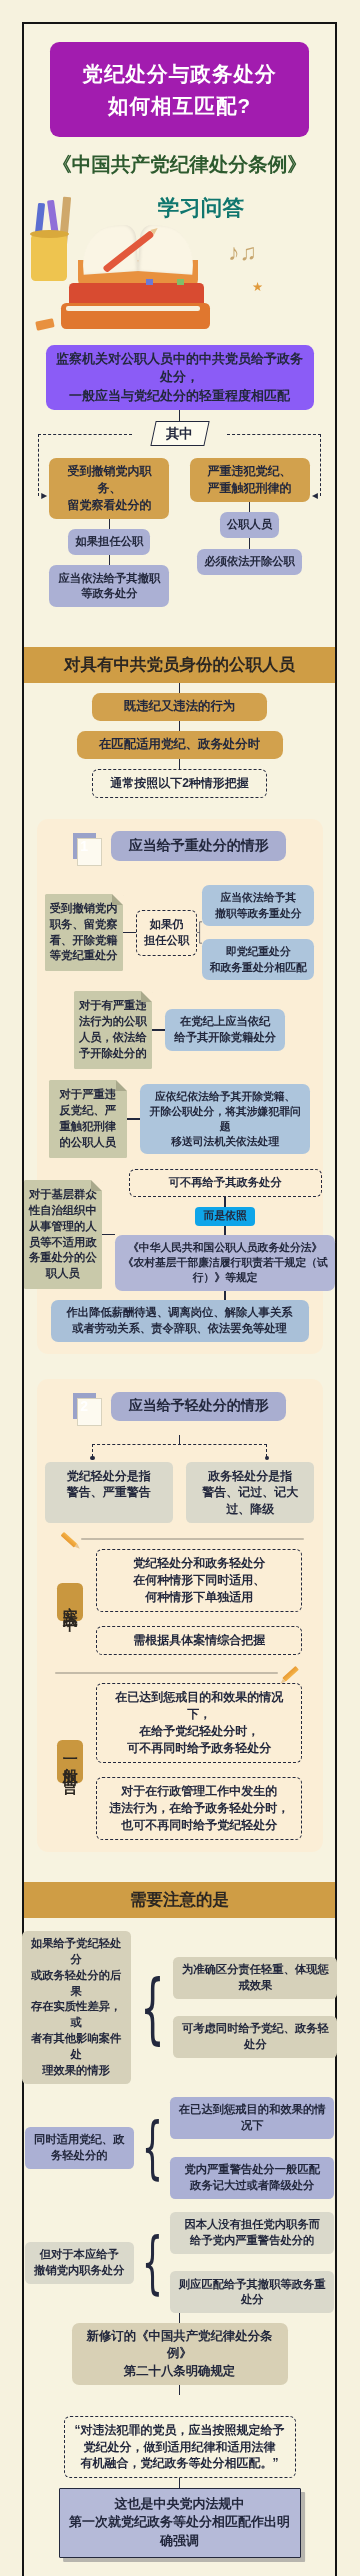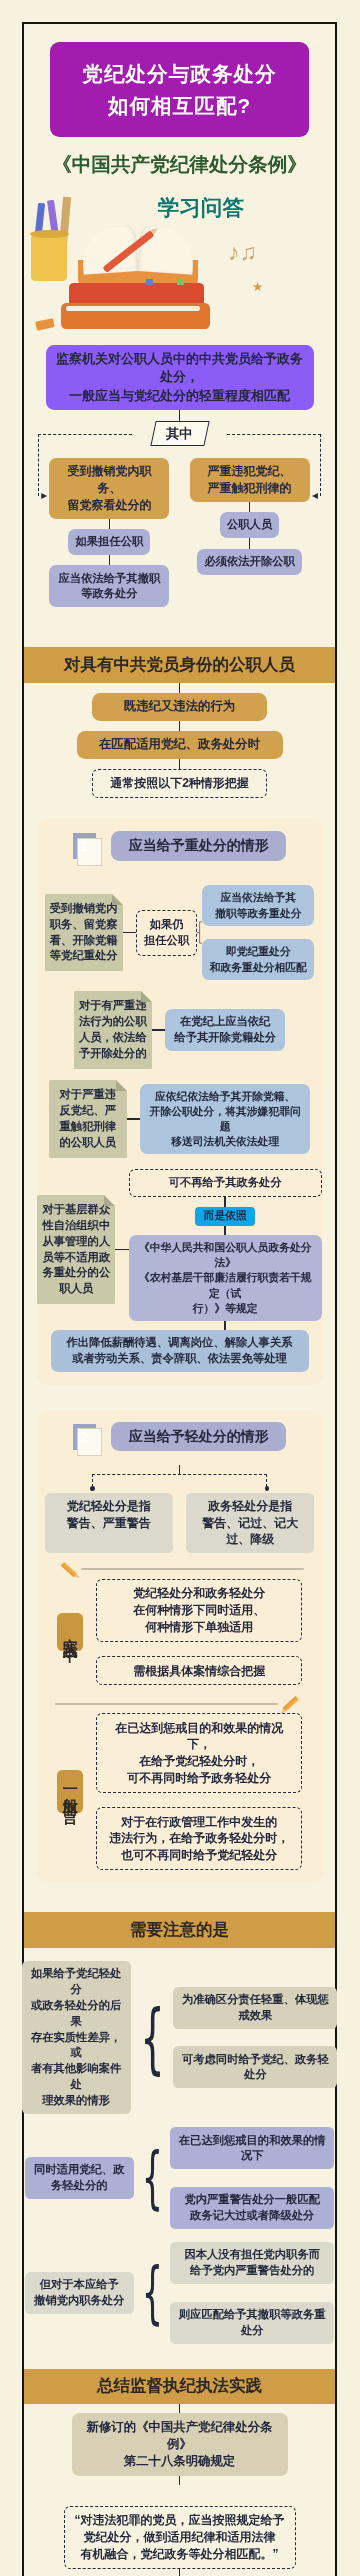--- a/index.html
+++ b/index.html
@@ -120,21 +120,21 @@
   }
   .note::after{content:"";position:absolute;top:0;right:0;width:0;height:0;
     border-top:11.3px solid #fbeed6;border-left:11.3px solid #a9a98c;}
   .hline{width:13.4px;height:1.5px;background:#23283d;flex:0 0 auto;}
   .cond{width:61px;font-size:11.3px;padding:6.2px 2.1px;}
   .rcol{display:flex;flex-direction:column;gap:13.4px;}
   .rcol .blue{width:112px;font-size:10.8px;}
   .r-single{width:120px;font-size:11.3px;}
   .lawcol{display:flex;flex-direction:column;align-items:center;}
   .tagbox{background:#0ea5e9;border-radius:4.1px;padding:2.6px 8.2px;font-size:10.8px;font-weight:bold;}
-  .laws{width:193px;font-size:10.8px;background:#b2b6d6;}
+  .laws{width:220px;font-size:10.8px;background:#b2b6d6;}
   .wide-final{width:258px;font-size:11.3px;background:#a9c0d8;margin-top:0;}
   
   .split{position:relative;width:175px;height:13.4px;border:1.5px dashed #23283d;border-bottom:none;box-sizing:border-box;}
   .split::before,.split::after{content:"";position:absolute;bottom:-3.1px;width:4.6px;height:4.6px;border-radius:50%;background:#23283d;}
   .split::before{left:-3.1px;}
   .split::after{right:-3.1px;}
   .defs{display:flex;justify-content:space-between;width:100%;margin-top:5.2px;}
   .defs .grayish{width:128px;font-size:12px;border-radius:5.2px;}
   .divider{display:flex;align-items:center;width:92%;margin-top:13.4px;}
   .divline{flex:1;height:2.1px;background:#8d887c;border-radius:1px;opacity:.5;}
@@ -385,21 +385,20 @@
     <div class="box grayish att-left">但对于本应给予
 撤销党内职务处分</div>
     <div class="brace" style="font-size:67px">{</div>
     <div class="att-rcol">
       <div class="box grayish">因本人没有担任党内职务而
 给予党内严重警告处分的</div>
       <div class="box grayish">则应匹配给予其撤职等政务重处分</div>
     </div>
   </div>
 
-  <div class="band" style="margin-top:25px">总结监督执纪执法实践</div>
   <div class="vline h18"></div>
   <div class="box tan2 sintro">新修订的《中国共产党纪律处分条例》
 第二十八条明确规定</div>
   <div class="vline h18"></div>
   <div class="box dashedbox quote">“对违法犯罪的党员，应当按照规定给予
 党纪处分，做到适用纪律和适用法律
 有机融合，党纪政务等处分相匹配。”</div>
   <div class="vline h18"></div>
   <div class="box emph">这也是中央党内法规中
 第一次就党纪政务等处分相匹配作出明确强调</div>

